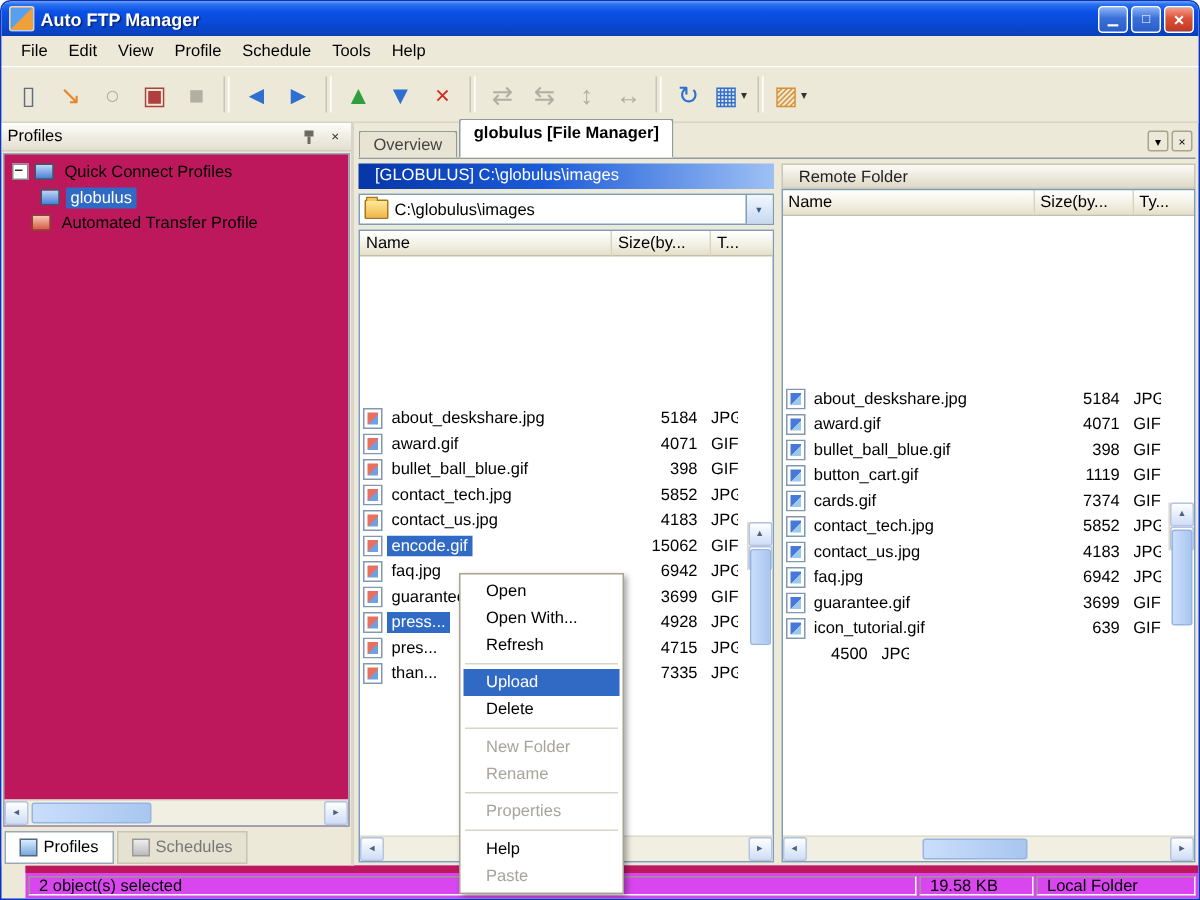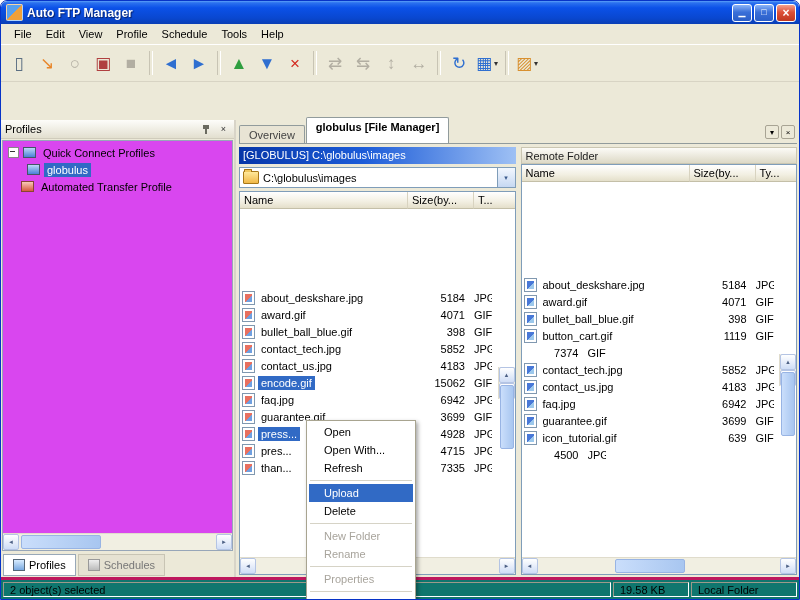--- a/index.html
+++ b/index.html
@@ -19,29 +19,29 @@
   
   .menubar{flex:none;height:20px;display:flex;align-items:center;padding-left:6px;background:#ece9d8;border-bottom:1px solid #fff;}
   .mitem{padding:2px 7px;}
   .toolbar{flex:none;height:36px;display:flex;align-items:center;padding:0 4px;background:#ece9d8;border-bottom:1px solid #d8d4c4;}
   .tbtn{min-width:26px;height:26px;display:flex;align-items:center;justify-content:center;border-radius:3px;margin:0 1px;}
   .glyph{font-size:17px;line-height:1;}
   .tbtn.dis .glyph{color:#b2aea2 !important;}
   .tbtn .caret{font-size:8px;color:#333;margin-left:2px;}
   .tsep{width:2px;height:24px;border-left:1px solid #c8c4b4;border-right:1px solid #fff;margin:0 4px;flex:none;}
   
-  .content{flex:1;display:flex;min-height:0;position:relative;margin-top:38px;}
+  .content{flex:1;display:flex;min-height:0;position:relative;}
   .profiles{flex:none;width:233px;display:flex;flex-direction:column;border-right:2px solid #d8d4c8;background:#ece9d8;min-height:0;}
   .phead{flex:none;height:18px;display:flex;align-items:center;padding:0 4px;background:linear-gradient(#fdfdfa,#e2dfcf);border-bottom:1px solid #d0ccbc;}
   .ptitle{flex:1;}
   .pin{width:11px;height:11px;position:relative;margin-right:5px;}
   .pin::before{content:"";position:absolute;left:2px;top:1px;width:6px;height:4px;background:#6b6b60;}
   .pin::after{content:"";position:absolute;left:4px;top:5px;width:2px;height:5px;background:#6b6b60;}
   .xsm{width:13px;height:13px;display:flex;align-items:center;justify-content:center;font-size:9px;color:#333;}
-  .treebox{flex:1;margin:1px;background:#d946ef;border:1px solid #97a6b8;display:flex;flex-direction:column;min-height:0;}
+  .treebox{flex:1;margin:1px;background:#be185d;border:1px solid #97a6b8;display:flex;flex-direction:column;min-height:0;}
   .tree{flex:1;padding-top:3px;overflow:hidden;}
   .trow{display:flex;align-items:center;height:17px;white-space:nowrap;}
   .expander{width:9px;height:9px;border:1px solid #888;background:#fff;margin:0 4px 0 5px;position:relative;flex:none;}
   .expander::before{content:"";position:absolute;left:1px;top:3px;width:5px;height:1px;background:#333;}
   .tspace{width:18px;flex:none;}
   .childind{width:24px;flex:none;}
   .mon{width:13px;height:11px;flex:none;margin-right:4px;border:1px solid #456;background:linear-gradient(#bcd8f8,#4a80d8);box-sizing:border-box;}
   .mon.red{background:linear-gradient(#f8c8b8,#d85840);border-color:#843;}
   .tlabel{padding:1px 3px;}
   .tlabel.sel{background:#316ac5;color:#fff;}
@@ -61,21 +61,21 @@
   .ptab.inactive .ticon{background:linear-gradient(#eee,#bbb);border-color:#999;}
   
   .main{flex:1;display:flex;flex-direction:column;min-width:0;padding:2px 2px 2px 3px;min-height:0;}
   .tabstrip{flex:none;height:21px;display:flex;align-items:flex-end;position:relative;}
   .tab{padding:3px 9px 2px;border:1px solid #919b9c;border-bottom:none;background:#e8e4d4;margin-right:1px;border-radius:2px 2px 0 0;color:#444;}
   .tab.active{background:#fff;font-weight:bold;color:#000;padding-bottom:10px;}
   .tabbtns{position:absolute;right:2px;top:3px;display:flex;gap:2px;}
   .smbtn{width:14px;height:14px;border:1px solid #a8a494;background:#ece9d8;display:flex;align-items:center;justify-content:center;font-size:8px;border-radius:2px;box-sizing:border-box;}
   .panes{flex:1;display:flex;gap:5px;min-height:0;border-top:1px solid #919b9c;padding-top:3px;background:#ece9d8;}
   .pane{flex:1;display:flex;flex-direction:column;min-width:0;min-height:0;}
-  .cap{flex:none;height:17px;line-height:17px;padding:0 4px;white-space:nowrap;overflow:hidden;box-sizing:border-box;}
+  .cap{flex:none;height:17px;line-height:17px;padding:0 11px;white-space:nowrap;overflow:hidden;box-sizing:border-box;}
   .cap.localc{background:linear-gradient(90deg,#0636a8 0%,#1c5cd8 45%,#9ec0f4 100%);color:#fff;}
   .cap.remotec{background:linear-gradient(#fcfbf7,#ddd9c6);border:1px solid #cac6b2;color:#222;}
   .comborow{flex:none;margin:3px 0;}
   .combo{display:flex;align-items:center;height:21px;border:1px solid #7f9db9;background:#fff;box-sizing:border-box;}
   .folder{width:14px;height:11px;margin:0 4px 0 3px;position:relative;background:linear-gradient(#ffe89a,#f0b848);border:1px solid #a87818;border-radius:1px;flex:none;}
   .folder::before{content:"";position:absolute;top:-3px;left:0;width:6px;height:2px;background:#f0c860;border:1px solid #a87818;border-bottom:none;border-radius:1px 1px 0 0;}
   .ctext{flex:1;white-space:nowrap;overflow:hidden;}
   .cbtn{flex:none;width:17px;height:19px;border-left:1px solid #7f9db9;background:linear-gradient(#f2f7fe,#c6d8f2);
     display:flex;align-items:center;justify-content:center;font-size:7px;color:#3a5a8c;}
   .listwrap{flex:1;display:flex;flex-direction:column;min-height:0;border:1px solid #7f9db9;background:#fff;}
@@ -97,21 +97,21 @@
   .fsize{flex:none;width:66px;text-align:right;padding-right:9px;box-sizing:border-box;}
   .ftype{flex:1;overflow:hidden;max-width:18px;}
   
   .ctxmenu{position:absolute;left:305px;top:300px;width:104px;background:#fff;border:1px solid #a8a490;
     box-shadow:2px 2px 4px rgba(0,0,0,.35);padding:2px;z-index:50;}
   .mi{height:18px;line-height:18px;padding:0 6px 0 15px;white-space:nowrap;}
   .mi.hl{background:#316ac5;color:#fff;}
   .mi.dis{color:#a8a49c;}
   .msep{height:1px;background:#d6d3c6;margin:3px 1px;}
   
-  .statusbar{flex:none;height:22px;display:flex;gap:2px;padding:2px;box-sizing:border-box;background:#0f766e;border-top:3px solid #be185d;}
+  .statusbar{flex:none;height:22px;display:flex;gap:2px;padding:2px;box-sizing:border-box;background:#d946ef;border-top:5px solid #be185d;margin-left:16px;}
   .sbox{box-sizing:border-box;border:1px solid;border-color:#9d998a #fff #fff #9d998a;display:flex;align-items:center;padding:0 6px;white-space:nowrap;overflow:hidden;}
   .sbox.one{flex:1;}
   .sbox.two{width:76px;flex:none;}
   .sbox.three{width:106px;flex:none;}
 </style>
 </head>
 <body>
 
 <div class="window">
 
@@ -418,20 +418,24 @@
                   </div>
                   <div class="frow">
                     <span class="fname">
                       <span class="fico"></span>
                       <span class="txt">button_cart.gif</span>
                     </span>
                     <span class="fsize">1119</span>
                     <span class="ftype">GIF</span>
                   </div>
                   <div class="frow">
+                    <span class="fname">
+                      <span class="fico"></span>
+                      <span class="txt">cards.gif</span>
+                    </span>
                     <span class="fsize">7374</span>
                     <span class="ftype">GIF</span>
                   </div>
                   <div class="frow">
                     <span class="fname">
                       <span class="fico"></span>
                       <span class="txt">contact_tech.jpg</span>
                     </span>
                     <span class="fsize">5852</span>
                     <span class="ftype">JPG</span>

